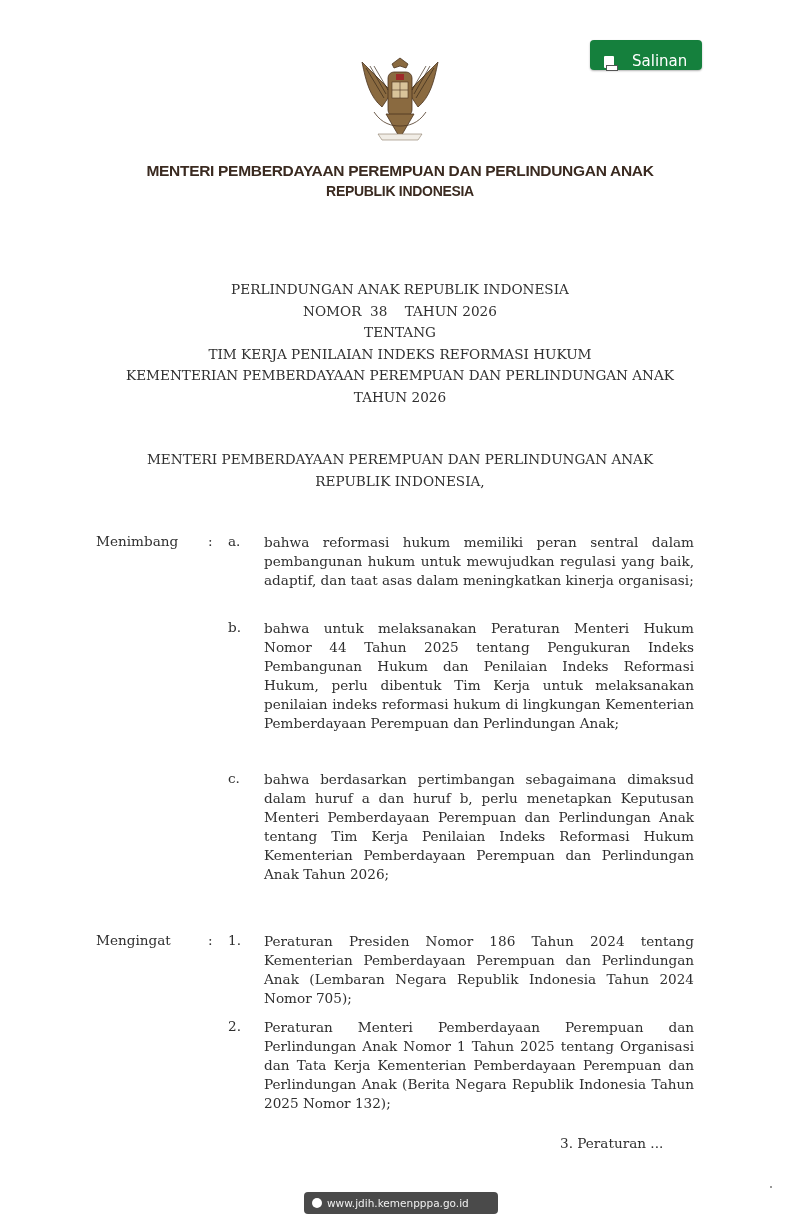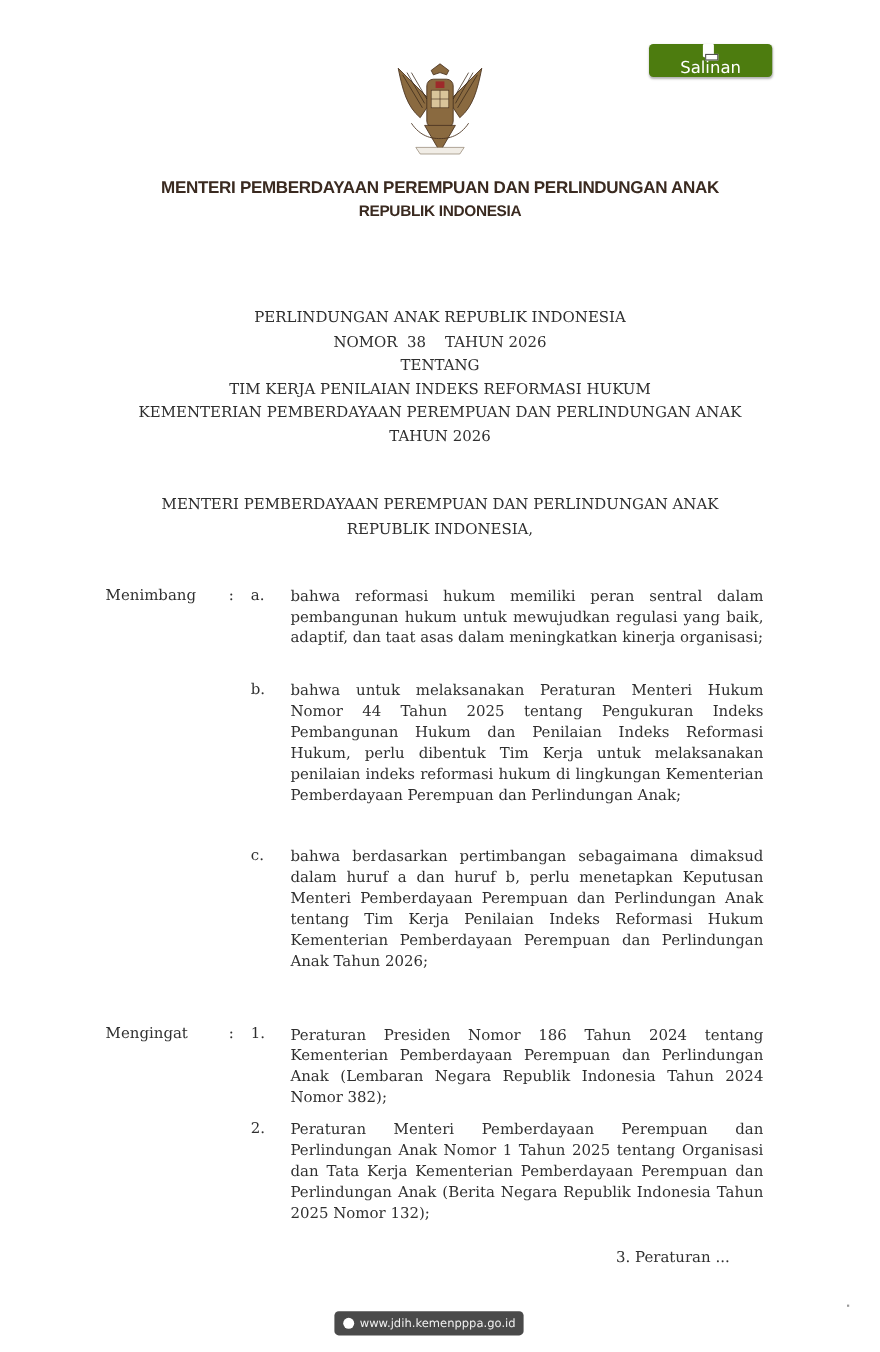--- a/index.html
+++ b/index.html
@@ -1,34 +1,34 @@
 <!DOCTYPE html>
 <html><head>
 <meta charset="utf-8">
 <style>
   html, body { margin:0; padding:0; }
   body { width:800px; height:1229px; background:#ffffff; position:relative; overflow:hidden; color:#2a2a2a; }
-  .salinan-btn { position:absolute; left:590px; top:40px; width:112px; height:30px; background:#4d7c0f; border-radius:4px; color:#fff; display:flex; align-items:center; font-family:"DejaVu Sans", sans-serif; font-size:15px; box-shadow:0 1px 2px rgba(0,0,0,.3); cursor:pointer;flex-direction:column; }
+  .salinan-btn { position:absolute; left:590px; top:40px; width:112px; height:30px; background:#15803d; border-radius:4px; color:#fff; display:flex; align-items:flex-end; font-family:"DejaVu Sans", sans-serif; font-size:15px; box-shadow:0 1px 2px rgba(0,0,0,.3); cursor:pointer; }
   .salinan-btn .ico { width:12px; height:14px; margin-left:14px; margin-right:16px; position:relative; }
   .salinan-btn .ico:before { content:""; position:absolute; left:0; top:0; width:10px; height:12px; background:#fff; border-radius:1px; }
   .salinan-btn .ico:after { content:""; position:absolute; left:2px; top:9px; width:10px; height:4px; border:1px solid #555; background:#fff; }
   .emblem { position:absolute; left:352px; top:52px; width:96px; height:96px; }
   .header-title { position:absolute; left:0; width:800px; text-align:center; font-family:"Liberation Sans", sans-serif; font-weight:bold; color:#3a2a20; letter-spacing:-0.3px; }
   .ht1 { top:162px; font-size:15.5px; }
   .ht2 { top:183px; font-size:14px; }
   .serif { font-family:"DejaVu Serif", serif; font-size:13.6px; color:#2f2f2f; }
   .center-block { position:absolute; left:0; width:800px; text-align:center; line-height:21.5px; }
   .dec-title { top:279px; }
   .menteri-block { top:449px; }
   .row { position:absolute; }
   .label { position:absolute; left:96px; }
   .colon { position:absolute; left:208px; }
   .marker { position:absolute; left:228px; }
   .para { position:absolute; left:264px; width:430px; text-align:justify; line-height:19px; }
-  .footer-pill { position:absolute; left:304px; top:1192px; width:172px; height:22px; background:#4a4a4a; border-radius:4px; color:#f0f0f0; font-family:"DejaVu Sans", sans-serif; font-size:10.5px; display:flex; align-items:center; }
+  .footer-pill { position:absolute; left:304px; top:1192px; width:194px; height:22px; background:#4a4a4a; border-radius:4px; color:#f0f0f0; font-family:"DejaVu Sans", sans-serif; font-size:10.5px; display:flex; align-items:center; }
   .footer-pill .globe { width:10px; height:10px; border-radius:50%; background:#fff; margin-left:8px; margin-right:5px; }
   .next-page { position:absolute; left:560px; top:1135px; width:134px; text-align:left; }
   .dot { position:absolute; left:770px; top:1186px; width:2px; height:2px; background:#999; }
 </style>
 </head>
 <body>
 
 <div class="salinan-btn">
   <span class="ico"></span>
   <span>Salinan</span>
@@ -82,21 +82,21 @@
 
   <span class="marker row" style="top:770px;">c.</span>
   <div class="para" style="top:770px;">bahwa berdasarkan pertimbangan sebagaimana dimaksud dalam huruf a dan huruf b, perlu menetapkan Keputusan Menteri Pemberdayaan Perempuan dan Perlindungan Anak tentang Tim Kerja Penilaian Indeks Reformasi Hukum Kementerian Pemberdayaan Perempuan dan Perlindungan Anak Tahun 2026;</div>
 </div>
 
 <div class="serif">
   <span class="label row" style="top:932px;">Mengingat</span>
   <span class="colon row" style="top:932px;">:</span>
 
   <span class="marker row" style="top:932px;">1.</span>
-  <div class="para" style="top:932px;">Peraturan Presiden Nomor 186 Tahun 2024 tentang Kementerian Pemberdayaan Perempuan dan Perlindungan Anak (Lembaran Negara Republik Indonesia Tahun 2024 Nomor 382);</div>
+  <div class="para" style="top:932px;">Peraturan Presiden Nomor 186 Tahun 2024 tentang Kementerian Pemberdayaan Perempuan dan Perlindungan Anak (Lembaran Negara Republik Indonesia Tahun 2024 Nomor 705);</div>
 
   <span class="marker row" style="top:1018px;">2.</span>
   <div class="para" style="top:1018px;">Peraturan Menteri Pemberdayaan Perempuan dan Perlindungan Anak Nomor 1 Tahun 2025 tentang Organisasi dan Tata Kerja Kementerian Pemberdayaan Perempuan dan Perlindungan Anak (Berita Negara Republik Indonesia Tahun 2025 Nomor 132);</div>
 </div>
 
 <div class="next-page serif">3. Peraturan ...</div>
 
 <div class="footer-pill">
   <span class="globe"></span>
   <span>www.jdih.kemenpppa.go.id</span>

